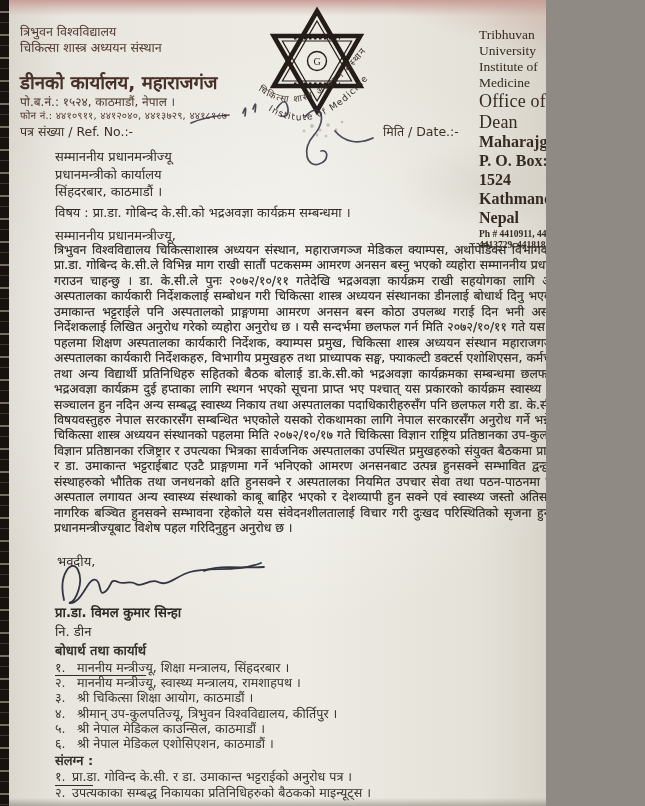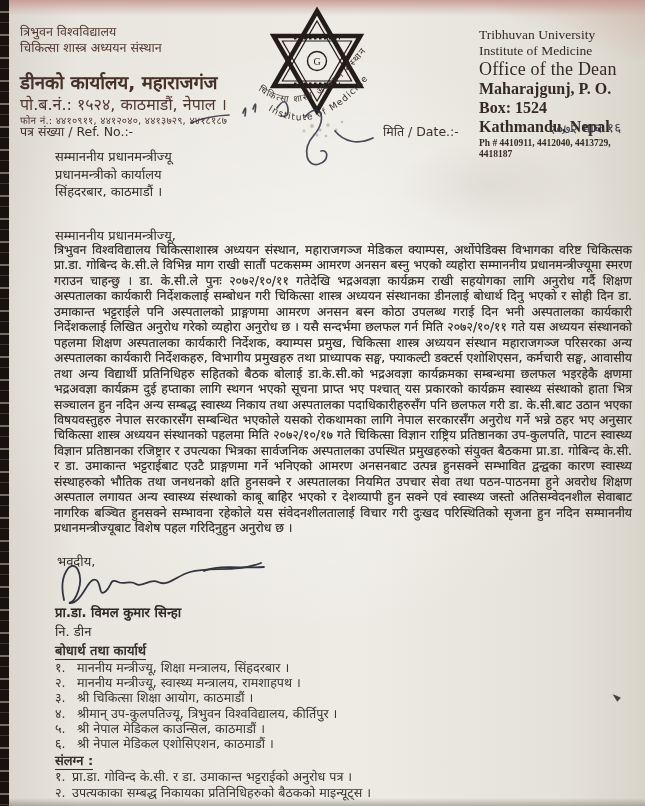--- a/index.html
+++ b/index.html
@@ -1,17 +1,17 @@
 <!DOCTYPE html>
 <html><head>
 <meta charset="utf-8">
 <style>
   html,body{margin:0;padding:0;background:#8f8b84;}
   .page{
-    position:relative;width:645px;height:806px;overflow:hidden;
+    position:relative;width:546px;height:806px;overflow:hidden;
     background:
       radial-gradient(ellipse 520px 420px at 48% 42%, rgba(255,255,255,.55), rgba(255,255,255,0) 70%),
       linear-gradient(90deg, #d9d5cc 0%, #e9e6df 12%, #edebe4 55%, #e4e1d8 88%, #d8d4ca 100%);
     font-family:"DejaVu Sans", sans-serif;
     color:#35302b;
   }
   .abs{position:absolute;}
   
   .edge-left{left:0;top:0;width:9px;height:806px;
     background:
@@ -26,21 +26,21 @@
   .edge-bottom{left:0;bottom:0;width:645px;height:8px;
     background:linear-gradient(0deg, rgba(110,104,92,.45), rgba(110,104,92,0));}
   .smudge{left:395px;top:140px;width:190px;height:90px;border-radius:50%;
     background:radial-gradient(ellipse at center, rgba(120,110,100,.10), rgba(120,110,100,0) 70%);}
 
   
   .hdr-left{left:20px;top:24px;color:#4e372f;line-height:1.25;}
   .hdr-left .l1{font-size:12.5px;}
   .hdr-left .l2{font-size:12.5px;}
   .hdr-left .l3{font-size:18.5px;font-weight:bold;margin-top:16px;color:#46302a;}
-  .hdr-left .l4{font-size:16px;margin-top:1px;}
+  .hdr-left .l4{font-size:12px;margin-top:1px;}
   .hdr-left .l5{font-size:10px;letter-spacing:.2px;}
 
   .hdr-right{left:479px;top:27px;color:#342a21;font-family:"Liberation Serif", serif;line-height:1.18;}
   .hdr-right .l1,.hdr-right .l2{font-size:13.5px;}
   .hdr-right .l3{font-size:18px;font-weight:normal;letter-spacing:.2px;}
   .hdr-right .l4,.hdr-right .l5{font-size:16px;font-weight:bold;}
   .hdr-right .l6{font-size:9.5px;font-weight:bold;margin-top:1px;}
 
   .seal{left:254px;top:4px;}
   .scribble-top{left:185px;top:93px;}
@@ -57,21 +57,21 @@
 
   .valediction{left:57px;top:552px;font-size:13px;}
   .signature{left:56px;top:556px;}
   .sig-name{left:55px;top:603px;font-size:13.2px;font-weight:bold;color:#2e2925;}
   .sig-title{left:55px;top:622px;font-size:13px;color:#2e2925;}
 
   .cc-head{left:55px;top:641px;font-size:13px;font-weight:bold;}
   .cc-list{left:55px;top:660px;font-size:12.6px;line-height:15.2px;}
   .encl-head{left:55px;top:751px;font-size:13px;font-weight:bold;}
   .encl-list{left:55px;top:769px;font-size:12.6px;line-height:15.5px;}
-  .u{border-bottom:1.3px solid #322c27;padding-bottom:1px;}
+  .u{border-bottom:1.3px solid #322c27;padding-bottom:17px;}
   .row{display:flex;}
   .row .num{width:22px;flex:0 0 22px;}
   .encl-list .row .num{width:17px;flex:0 0 17px;}
   .mark{left:612px;top:690px;font-size:11px;color:#4a443c;transform:rotate(40deg);}
 </style>
 </head>
 <body>
 
 <div class="page">
 
@@ -148,20 +148,21 @@
   <div class="abs ref-label">पत्र संख्या / Ref. No.:-</div>
   <div class="abs date-label">मिति / Date.:-</div>
   <div class="abs date-value">२०७२ माघ १६</div>
 
   <div class="abs addressee">
     <div>सम्माननीय प्रधानमन्त्रीज्यू</div>
     <div>प्रधानमन्त्रीको कार्यालय</div>
     <div>सिंहदरबार, काठमाडौं ।</div>
   </div>
 
+  <div class="abs subject">विषय : प्रा.डा. गोबिन्द के.सी.को भद्रअवज्ञा कार्यक्रम सम्बन्धमा ।</div>
   <div class="abs salutation">सम्माननीय  प्रधानमन्त्रीज्यू,</div>
 
   <div class="abs body-par">त्रिभुवन विश्वविद्यालय चिकित्साशास्त्र अध्ययन संस्थान, महाराजगञ्ज मेडिकल क्याम्पस, अर्थोपेडिक्स विभागका वरिष्ट चिकित्सक प्रा.डा. गोबिन्द के.सी.ले विभिन्न माग राखी सातौं पटकसम्म आमरण अनसन बस्नु भएको व्यहोरा सम्माननीय प्रधानमन्त्रीज्यूमा स्मरण गराउन चाहन्छु । डा. के.सी.ले पुनः २०७२/१०/११ गतेदेखि भद्रअवज्ञा कार्यक्रम राखी सहयोगका लागि अनुरोध गर्दै शिक्षण अस्पतालका कार्यकारी निर्देशकलाई सम्बोधन गरी चिकित्सा शास्त्र अध्ययन संस्थानका डीनलाई बोधार्थ दिनु भएको र सोही दिन डा. उमाकान्त भट्टराईले पनि अस्पतालको प्राङ्गणमा आमरण अनसन बस्न कोठा उपलब्ध गराई दिन भनी अस्पतालका कार्यकारी निर्देशकलाई लिखित अनुरोध गरेको व्यहोरा अनुरोध छ । यसै सन्दर्भमा छलफल गर्न मिति २०७२/१०/११ गते यस अध्ययन संस्थानको पहलमा शिक्षण अस्पतालका कार्यकारी निर्देशक, क्याम्पस प्रमुख, चिकित्सा शास्त्र अध्ययन संस्थान महाराजगञ्ज परिसरका अन्य अस्पतालका कार्यकारी निर्देशकहरु, विभागीय प्रमुखहरु तथा प्राध्यापक सङ्घ, फ्याकल्टी डक्टर्स एशोशिएसन, कर्मचारी सङ्घ, आवासीय तथा अन्य विद्यार्थी प्रतिनिधिहरु सहितको बैठक बोलाई डा.के.सी.को भद्रअवज्ञा कार्यक्रमका सम्बन्धमा छलफल भइरहेकै क्षणमा भद्रअवज्ञा कार्यक्रम दुई हप्ताका लागि स्थगन भएको सूचना प्राप्त भए पश्चात् यस प्रकारको कार्यक्रम स्वास्थ्य संस्थाको हाता भित्र सञ्चालन हुन नदिन अन्य सम्बद्ध स्वास्थ्य निकाय तथा अस्पतालका पदाधिकारीहरुसँग पनि छलफल गरी डा. के.सी.बाट उठान भएका विषयवस्तुहरु नेपाल सरकारसँग सम्बन्धित भएकोले यसको रोकथामका लागि नेपाल सरकारसँग अनुरोध गर्ने भन्ने ठहर भए अनुसार चिकित्सा शास्त्र अध्ययन संस्थानको पहलमा मिति २०७२/१०/१७ गते चिकित्सा विज्ञान राष्ट्रिय प्रतिष्ठानका उप-कुलपति, पाटन स्वास्थ्य विज्ञान प्रतिष्ठानका रजिष्ट्रार र उपत्यका भित्रका सार्वजनिक अस्पतालका उपस्थित प्रमुखहरुको संयुक्त बैठकमा प्रा.डा. गोबिन्द के.सी. र डा. उमाकान्त भट्टराईबाट एउटै प्राङ्गणमा गर्ने भनिएको आमरण अनसनबाट उत्पन्न हुनसक्ने सम्भावित द्वन्द्वका कारण स्वास्थ्य संस्थाहरुको भौतिक तथा जनधनको क्षति हुनसक्ने र अस्पतालका नियमित उपचार सेवा तथा पठन-पाठनमा हुने अवरोध शिक्षण अस्पताल लगायत अन्य स्वास्थ्य संस्थाको काबू बाहिर भएको र देशव्यापी हुन सक्ने एवं स्वास्थ्य जस्तो अतिसम्वेदनशील सेवाबाट नागरिक बञ्चित हुनसक्ने सम्भावना रहेकोले यस संवेदनशीलतालाई विचार गरी दुःखद परिस्थितिको सृजना हुन नदिन सम्माननीय प्रधानमन्त्रीज्यूबाट विशेष पहल गरिदिनुहुन अनुरोध छ ।</div>
 
   <div class="abs valediction">भवदीय,</div>
   <div class="abs signature">
     <svg width="215" height="50" viewBox="0 0 215 50">
       <g stroke="#1f2230" stroke-width="1.8" fill="none" opacity=".9" stroke-linecap="round">
         <path d="M8,44 C2,18 16,2 22,14 C28,26 20,46 13,47 C26,49 32,20 40,24 C46,27 42,42 50,35 C56,29 54,22 62,26 C68,29 74,24 80,28 C86,32 94,22 102,26 C112,31 120,20 134,16 C154,10 180,17 205,7"></path>
         <path d="M148,15 C165,8 186,13 208,11"></path>

